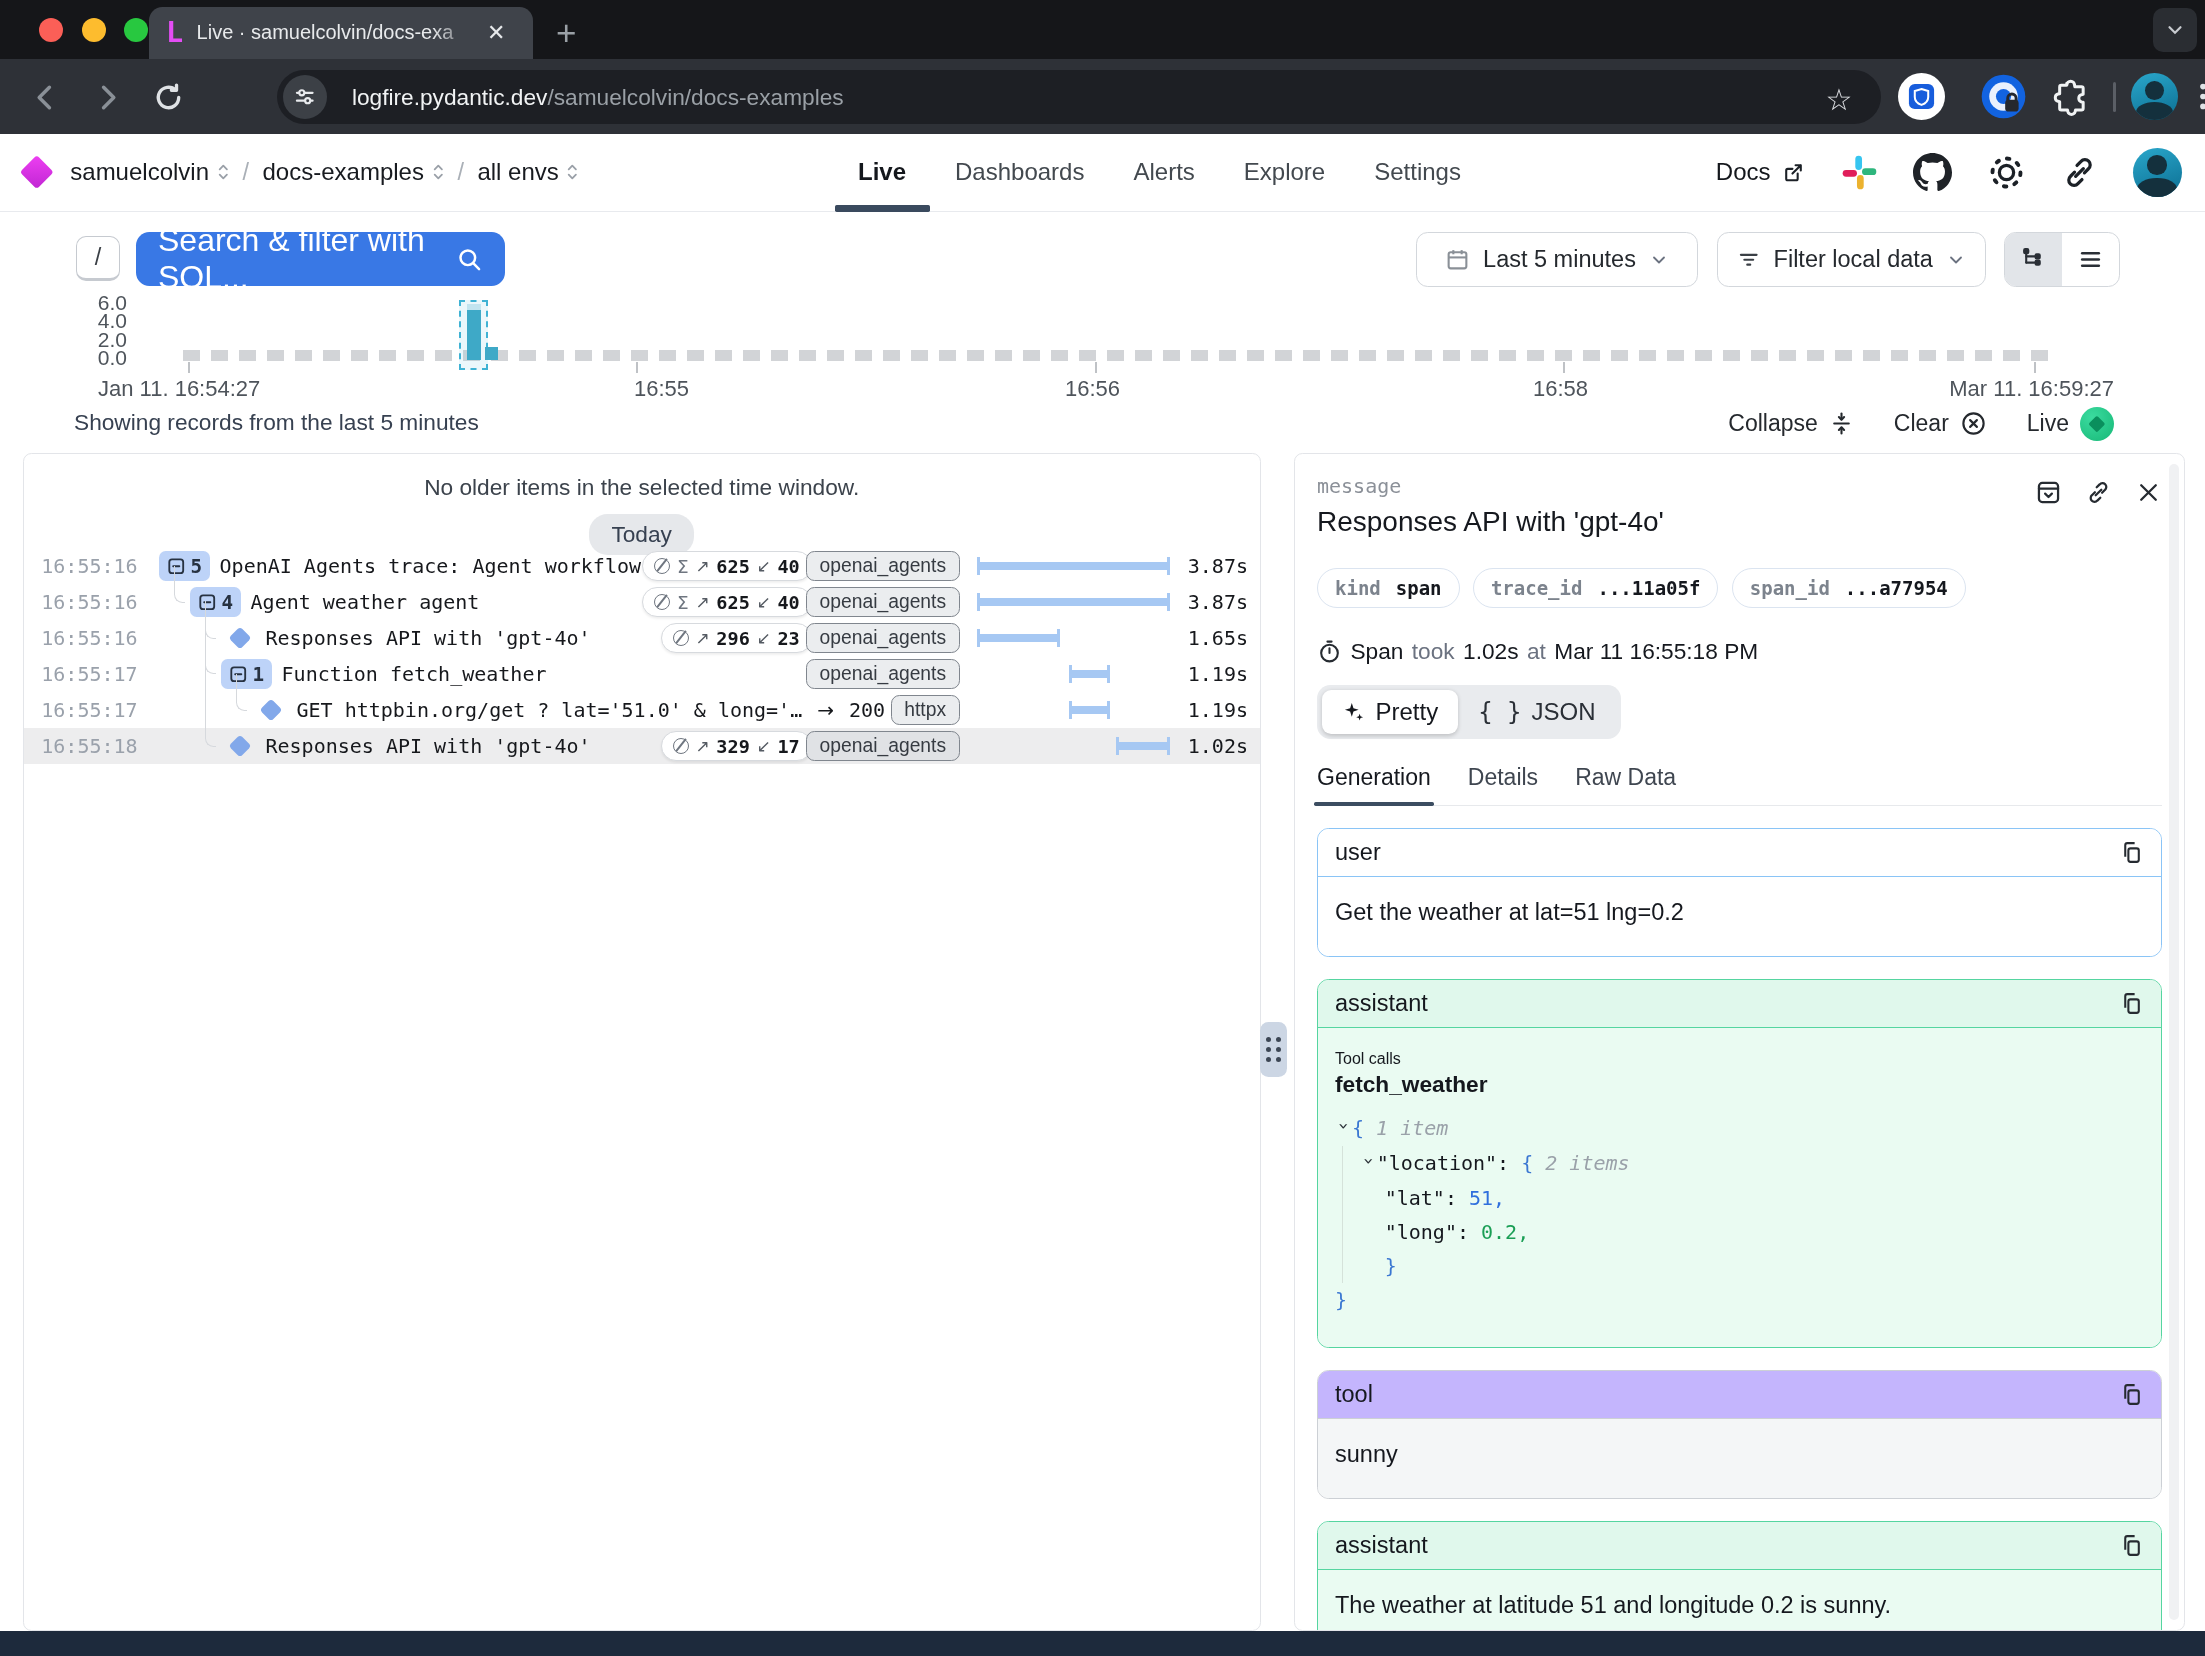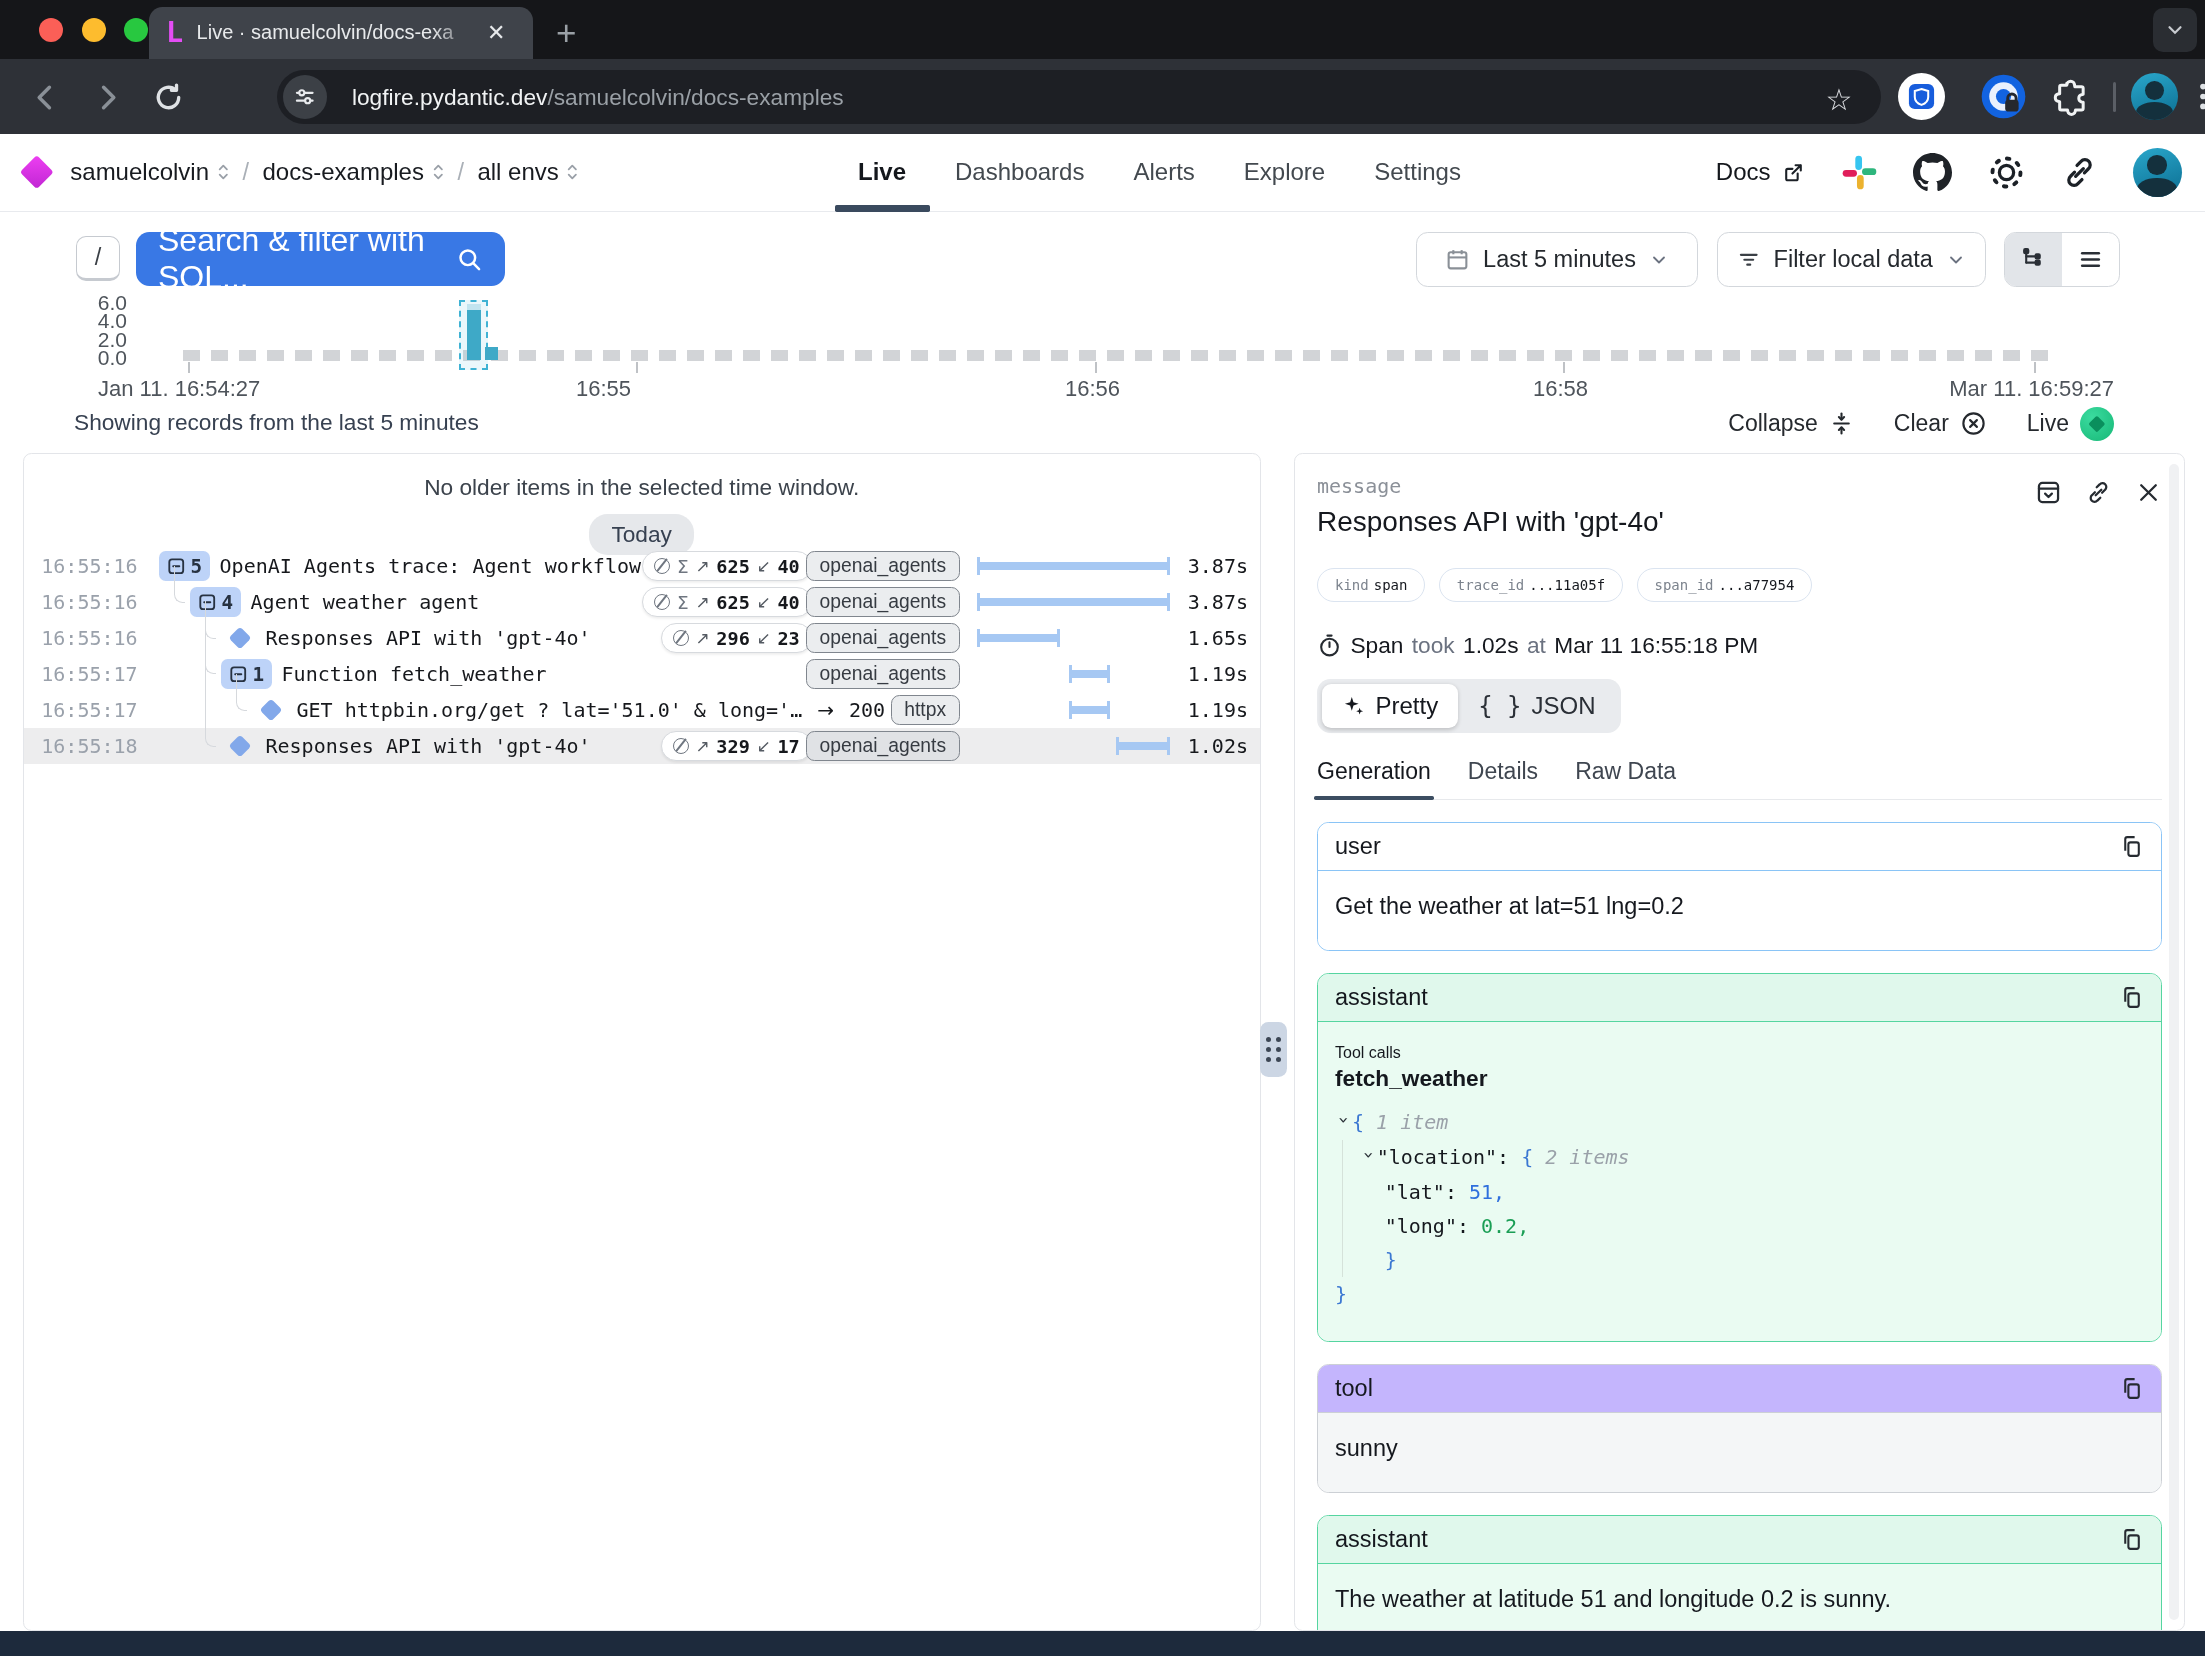--- a/index.html
+++ b/index.html
@@ -117,21 +117,21 @@
   
   #handle { position:absolute; left:1260px; top:1022px; width:27px; height:55px; background:#ccd6e4; border-radius:8.4px; display:grid; grid-template-columns:repeat(2,5px); grid-template-rows:repeat(3,5px); gap:5px; place-content:center; }
   #handle i { background:#3c4654; border-radius:50%; display:block; }
 
   
   #rightcard { position:absolute; left:1294px; top:453px; width:891px; height:1178px; background:#fff; border:1.7px solid #e3e5e9; border-radius:8.4px; padding:20px 22px; overflow:hidden; }
   #msg-kind { font-family:"DejaVu Sans Mono", monospace; font-size:20px; color:#8b9098; }
   #panel-title { font-size:28px; color:#15181e; margin-top:8.4px; font-weight:500; }
   #panel-icons { position:absolute; right:23.5px; top:25px; display:flex; gap:23.5px; align-items:center; }
   #badges { display:flex; gap:13.4px; margin-top:30px; }
-  .idpill { display:flex; gap:5px; border:1.7px solid #dbe4f0; border-radius:20px; padding:7.6px 17px; font-family:"DejaVu Sans Mono", monospace; font-size:14px; }
+  .idpill { display:flex; gap:15px; border:1.7px solid #dbe4f0; border-radius:20px; padding:7.6px 17px; font-family:"DejaVu Sans Mono", monospace; font-size:19px;font-weight:bold; }
   .idpill .k { color:#7c838d; } .idpill .v { color:#15181e; }
   #spanline { display:flex; align-items:center; gap:8.4px; margin-top:30px; font-size:22.7px; color:#15181e; }
   #spanline .g { color:#6b7280; }
   #tabs { display:flex; gap:37px; margin-top:25px; border-bottom:1.7px solid #e7e9ec; font-size:23px; color:#3f4650; }
   .tab { padding-bottom:13.4px; position:relative; }
   .tab.active { color:#15181e; }
   .tab.active::after { content:""; position:absolute; left:-3.4px; right:-3.4px; bottom:-1.7px; height:4.2px; background:#3c4d61; border-radius:1.7px; }
   #viewseg { margin-top:20px; display:inline-flex; background:#e9ebee; border-radius:13.4px; padding:5px; }
   .vseg { display:flex; align-items:center; gap:10px; padding:8.4px 20px; font-size:24px; color:#2a2f36; border-radius:9.2px; }
   .vseg.active { background:#fff; box-shadow:0 1.7px 4.2px rgba(0,0,0,.18); color:#15181e; }
@@ -381,21 +381,21 @@
   <div id="baseline"></div>
   <div id="tl-selection" style="bottom: 28.5px; left: 459px; width: 28.5px; height: 70px;"></div>
   <div id="tlbar-main" class="tlbar" style="bottom: 38px; left: 467px; width: 14.3px; height: 50px;"></div>
   <div class="tlbar" style="bottom: 38px; left: 485px; width: 13.4px; height: 12.6px;"></div>
   <span class="xtick" style="left:188px"></span>
   <span class="xtick" style="left:636px"></span>
   <span class="xtick" style="left:1095px"></span>
   <span class="xtick" style="left:1563px"></span>
   <span class="xtick" style="left:2034px"></span>
   <span class="xlab" style="left:98px">Jan 11. 16:54:27</span>
-  <span class="xlab" style="left:576px">16:55</span>
+  <span class="xlab" style="left:634px">16:55</span>
   <span class="xlab" style="left:1065px">16:56</span>
   <span class="xlab" style="left:1533px">16:58</span>
   <span class="xlab" style="right:91px">Mar 11. 16:59:27</span>
 </div>
 
 <div id="statusrow">
   <span id="showing">Showing records from the last 5 minutes</span>
   <div id="status-right">
     <span class="sr-item">
       <span>Collapse</span>

